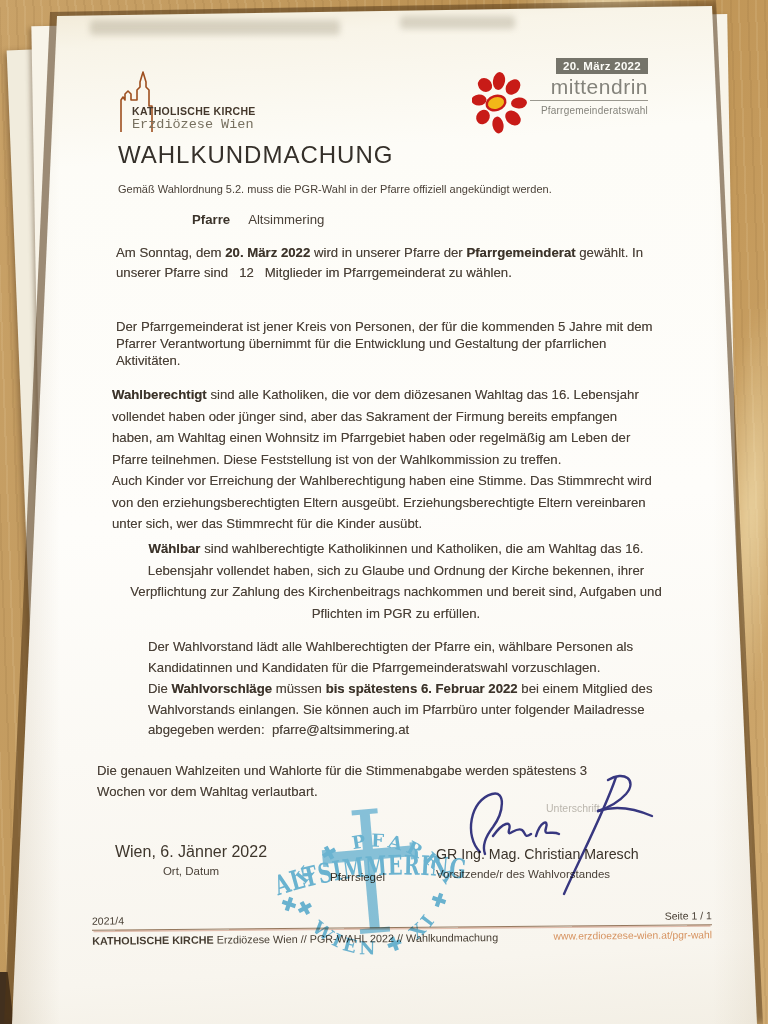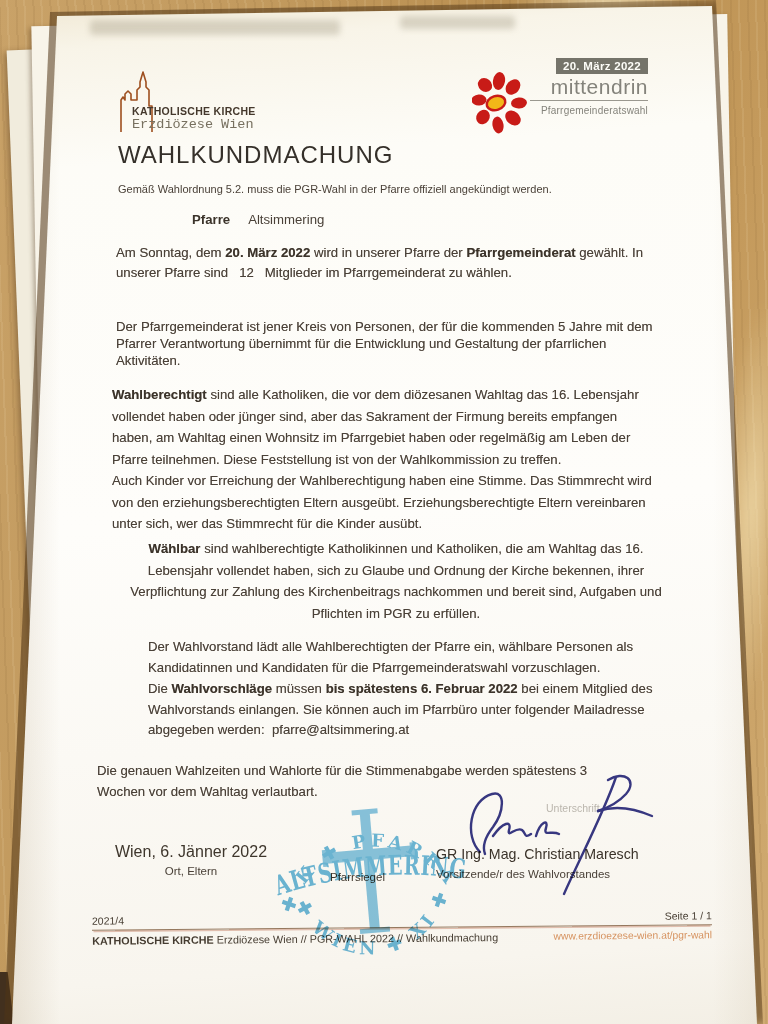--- a/index.html
+++ b/index.html
@@ -167,21 +167,21 @@
     <div class="para p5"><span>Der Wahlvorstand lädt alle Wahlberechtigten der Pfarre ein, wählbare Personen als
 Kandidatinnen und Kandidaten für die Pfarrgemeinderatswahl vorzuschlagen.
 Die </span><span class="b">Wahlvorschläge</span><span> müssen </span><span class="b">bis spätestens 6. Februar 2022</span><span> bei einem Mitglied des
 Wahlvorstands einlangen. Sie können auch im Pfarrbüro unter folgender Mailadresse
 abgegeben werden:  pfarre@altsimmering.at</span></div>
     <div class="para p6"><span>Die genauen Wahlzeiten und Wahlorte für die Stimmenabgabe werden spätestens 3
 Wochen vor dem Wahltag verlautbart.</span></div>
 
     <div class="place-date">
       <div class="pd-main">Wien, 6. Jänner 2022</div>
-      <div class="pd-label">Ort, Eltern</div>
+      <div class="pd-label">Ort, Datum</div>
     </div>
     <div class="seal-label">Pfarrsiegel</div>
     <div class="signer">
       <div class="signer-name">GR Ing. Mag. Christian Maresch</div>
       <div class="signer-role">Vorsitzende/r des Wahlvorstandes</div>
     </div>
 
     <div class="footer">
       <div class="f-top">
         <span class="f-num">2021/4</span>

